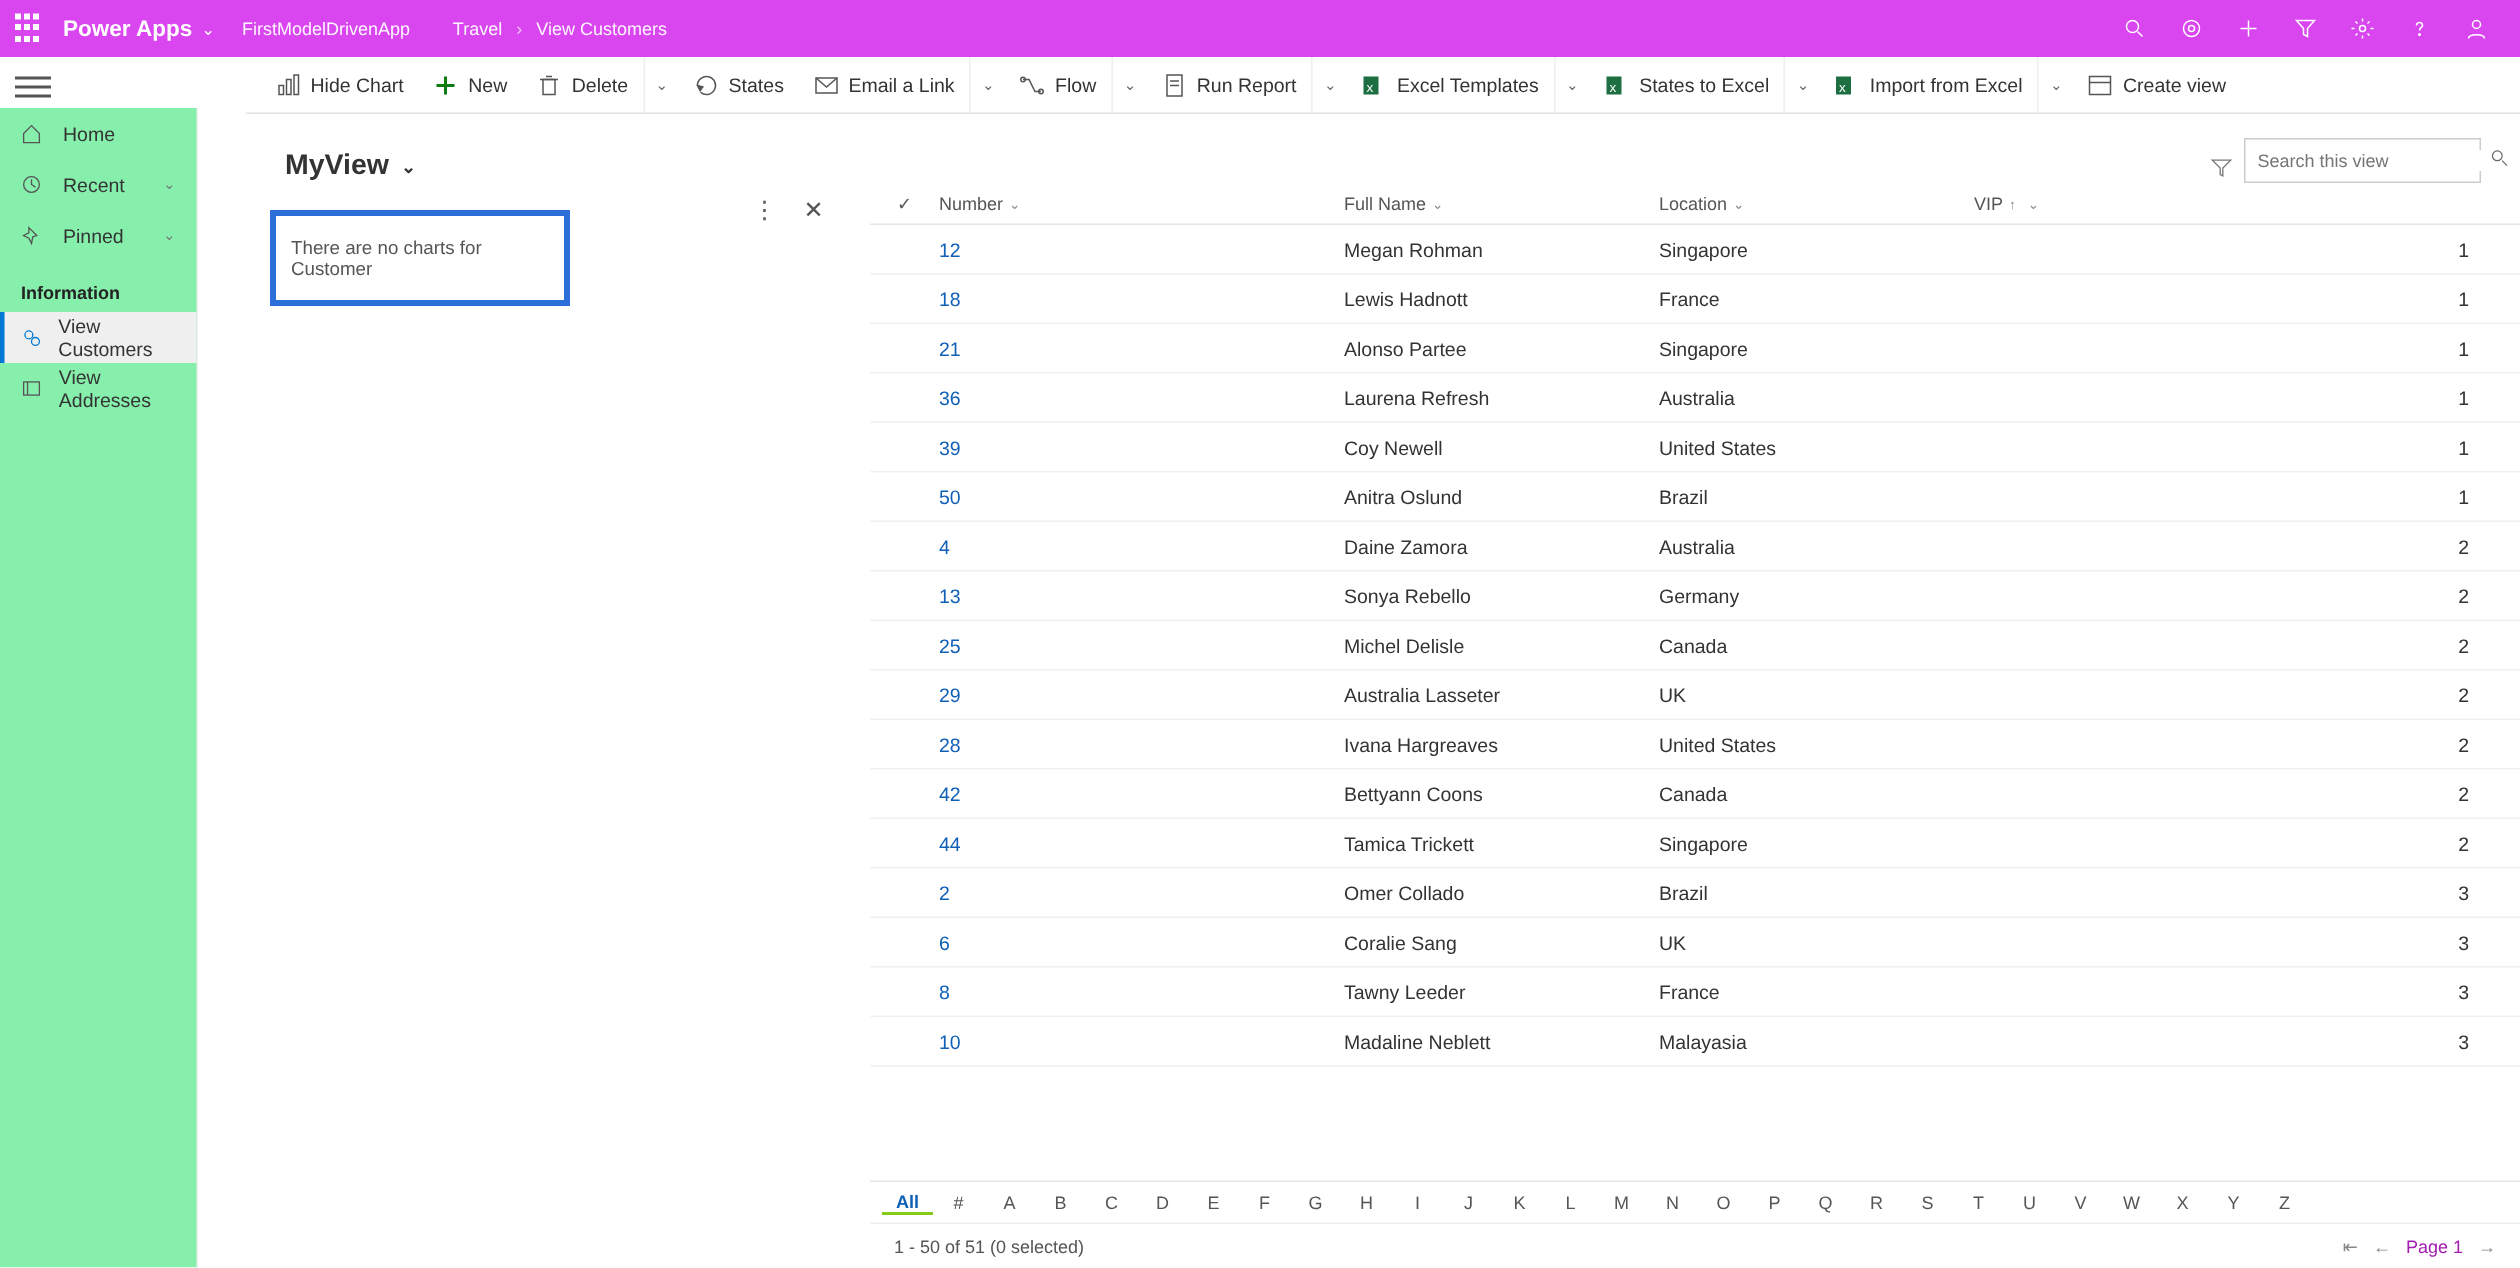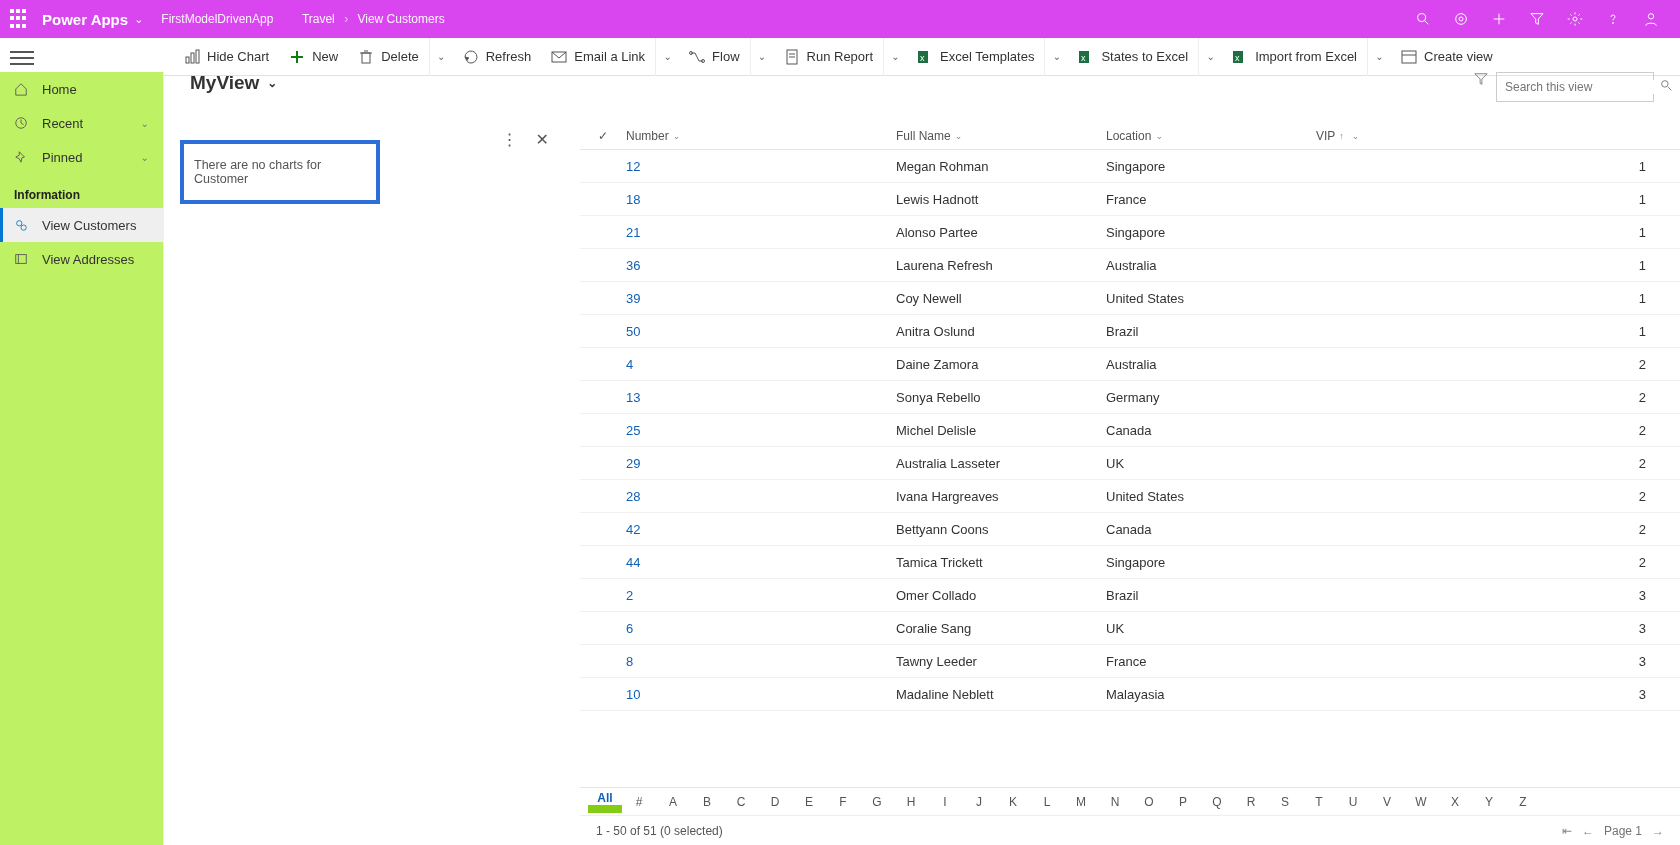--- a/index.html
+++ b/index.html
@@ -20,30 +20,30 @@
 
 .cmdbar{height:38px; border-bottom:1px solid #e1e1e1; display:flex; align-items:center; padding-left:10px; margin-left:164px;}
 .cmdbar .hamb{position:absolute; left:10px; top:47px; width:24px; cursor:pointer;}
 .cmdbar .hamb div{height:2px;background:#555;margin:4px 0;}
 .cmdbtn{display:flex; align-items:center; padding:0 10px; height:38px; cursor:pointer; color:#333; font-size:13px;}
 .cmdbtn .ci{width:16px;height:16px;margin-right:7px; display:inline-flex; align-items:center; justify-content:center;}
 .cmdbtn .ci svg{width:16px;height:16px;}
 .cmdsplit{width:24px; height:38px; display:flex; align-items:center; justify-content:center; cursor:pointer; color:#666; border-left:1px solid #eee; font-size:10px;}
 
 
-.leftnav{position:absolute; left:0; top:72px; bottom:0; width:164px; border-right:1px solid #eee; background:#bef264;}
+.leftnav{position:absolute; left:0; top:72px; bottom:0; width:132px; border-right:1px solid #eee; background:#86efac;}
 .navitem{display:flex; align-items:center; height:34px; padding:0 14px; cursor:pointer; color:#333; font-size:13px;}
 .navitem .ni{width:18px; margin-right:10px; color:#555; display:inline-flex;}
 .navitem .chv{margin-left:auto; font-size:10px; color:#777;}
 .navgroup{padding:14px 14px 6px; font-size:12px; font-weight:600; color:#222;}
 .navitem.active{background:#efefef; border-left:3px solid #0078d4; padding-left:11px;}
 
 
 .main{position:absolute; left:164px; right:0; top:72px; bottom:0; display:flex; flex-direction:column;}
-.viewbar{height:50px; display:flex; align-items:flex-start; padding:0 26px;}
+.viewbar{height:50px; display:flex; align-items:flex-end; padding:0 26px;}
 .viewname{font-size:19px; font-weight:600; display:flex; align-items:center; cursor:pointer;}
 .viewname .vchev{font-size:12px; margin-left:8px;}
 .viewbar .spacer{flex:1;}
 .viewbar .filtericon{width:30px; text-align:center; color:#666; cursor:pointer;}
 .searchbox{display:flex; align-items:center; border:1px solid #ccc; height:30px; width:158px; padding:0 8px;}
 .searchbox input{border:none; outline:none; flex:1; font-size:12px; color:#666;}
 .searchbox .sicon{color:#666;}
 
 .content{flex:1; display:flex; overflow:hidden;}
 
@@ -71,21 +71,21 @@
 .row .c-name{width:210px; color:#333;}
 .row .c-loc{width:210px; color:#333;}
 .row .c-vip{flex:1; text-align:right; padding-right:34px; color:#333;}
 
 .gridbody::-webkit-scrollbar{width:10px;}
 .gridbody::-webkit-scrollbar-thumb{background:#ccc;}
 
 
 .alpha{display:flex; align-items:center; height:28px; border-top:1px solid #e5e5e5; padding:0 8px; font-size:12px; color:#555;}
 .alpha span{width:34px; text-align:center; cursor:pointer;}
-.alpha span.sel{color:#1160b7; border-bottom:8px solid #84cc16; font-weight:600;}
+.alpha span.sel{color:#1160b7; border-bottom:2px solid #84cc16; font-weight:600;}
 
 
 .gridfoot{height:30px; display:flex; align-items:center; padding:0 16px; font-size:12px; color:#555; border-top:1px solid #eee;gap:17px;}
 .gridfoot .spacer{flex:1;}
 .gridfoot .pg{display:flex; align-items:center; gap:10px;}
 .gridfoot .pg span{cursor:pointer; color:#888;}
 
 svg{overflow:visible;}
 </style>
 </head>
@@ -194,21 +194,21 @@
   </div>
   <div class="cmdsplit">⌄</div>
   <div class="cmdbtn">
     <span class="ci">
         <svg viewBox="0 0 16 16" fill="none" stroke="#555">
           <path d="M2 8a6 6 0 1 1 2 4.5"></path>
           <polyline points="2,10 2,14 6,14" stroke="none"></polyline>
           <polyline points="4,12 2,8 6,9" fill="#555"></polyline>
         </svg>
       </span>
-    <span>Refresh</span>
+    <span>States</span>
   </div>
   <div class="cmdbtn">
     <span class="ci">
         <svg viewBox="0 0 16 16" fill="none" stroke="#555">
           <rect x="1" y="3" width="14" height="10"></rect>
           <polyline points="1,3 8,9 15,3"></polyline>
         </svg>
       </span>
     <span>Email a Link</span>
   </div>
@@ -530,19 +530,19 @@
           <span>Y</span>
           <span>Z</span>
       </div>
 
       <div class="gridfoot">
         <span>1 - 50 of 51 (0 selected)</span>
         <div class="spacer"></div>
         <div class="pg">
           <span>⇤</span>
           <span>←</span>
-          <span style="color:#737373">Page 1</span>
+          <span style="color:#a21caf">Page 1</span>
           <span>→</span>
         </div>
       </div>
     </div>
   </div>
 </div>
 
 </body></html>

